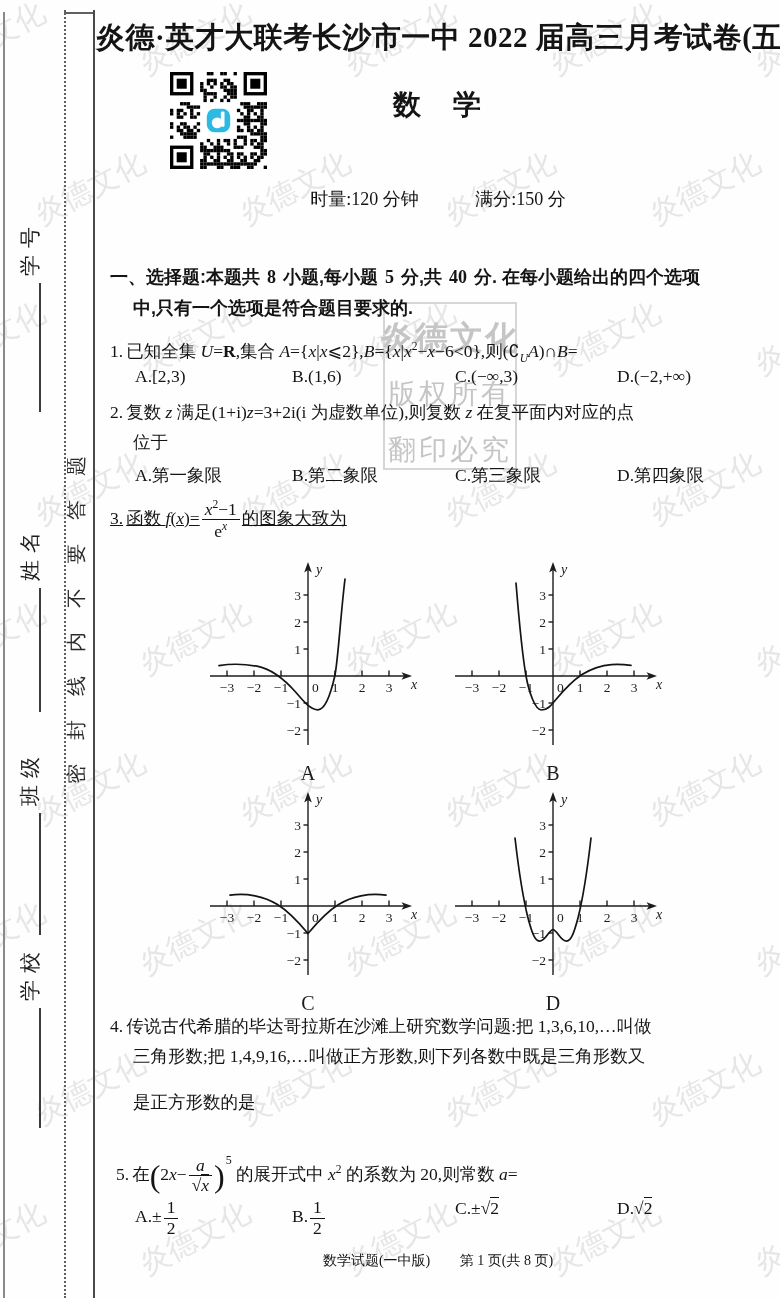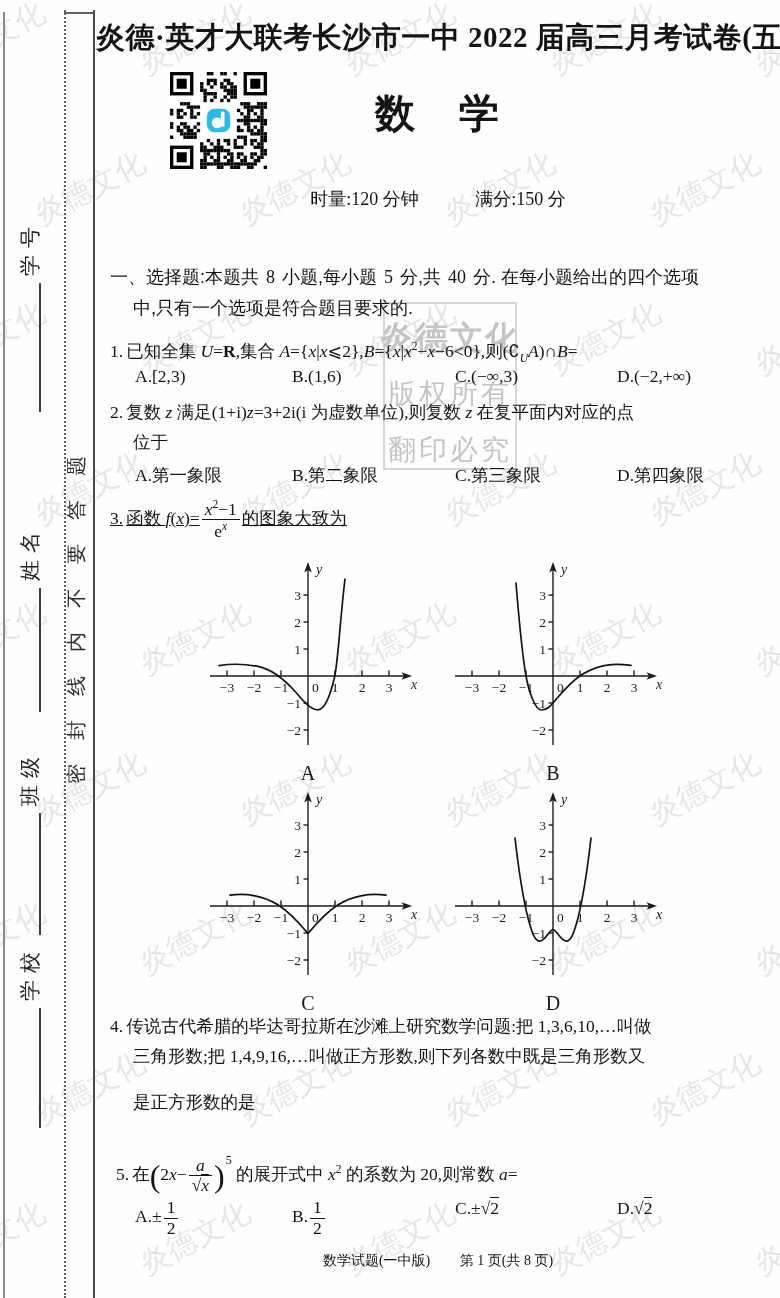--- a/index.html
+++ b/index.html
@@ -23,28 +23,28 @@
   .vrot{position:absolute;white-space:nowrap;transform:rotate(-90deg);z-index:2;
         display:flex;align-items:center;justify-content:center;}
   .field-label{font-size:21px;letter-spacing:7px;color:#1d1d1d;}
   .field-line{position:absolute;left:39px;border-left:2px solid #3c3c3c;z-index:2;}
   .seal-text{font-size:20px;letter-spacing:24px;color:#2a2a2a;}
   
   .blk{position:absolute;left:110px;right:14px;z-index:1;}
   .paper-title{top:18px;text-align:center;font-size:29px;font-weight:900;white-space:nowrap;
         letter-spacing:0.5px;left:96px;right:10px;}
   #qr{position:absolute;left:170px;top:72px;width:97px;height:97px;z-index:1;}
-  .subject{top:86px;text-align:center;font-size:40px;font-weight:900;letter-spacing:2px;}
+  .subject{top:86px;text-align:center;font-size:28px;font-weight:900;letter-spacing:2px;}
   .meta{top:187px;text-align:center;font-size:18px;}
   .meta span{margin:0 26px;}
   .score-row{top:224px;text-align:right;padding-right:12px;font-family:"Liberation Sans",sans-serif;}
   .score-label{font-size:21px;font-weight:700;letter-spacing:2px;}
   .score-line{display:inline-block;width:68px;border-bottom:2px solid #222;height:20px;margin-left:4px;}
   
-  .sec-head{top:262px;font-family:"Liberation Sans",sans-serif;font-weight:400;font-size:18px;line-height:31px;}
+  .sec-head{top:262px;font-family:"Liberation Sans",sans-serif;font-weight:700;font-size:18px;line-height:31px;}
   .sec-head .ind{padding-left:23px;}
   .n{font-family:"Liberation Serif",serif;padding:0 2px;}
   .qline{font-size:17.5px;line-height:28px;white-space:nowrap;}
   .qline .qnum{margin-right:3px;}
   .qcont{padding-left:23px;}
   .opts{height:30px;}
   .opts .o{position:absolute;white-space:nowrap;font-size:17.5px;top:0;}
   .o0{left:25px;}.o1{left:182px;}.o2{left:345px;}.o3{left:507px;}
   
   i{font-style:italic;font-family:"Liberation Serif",serif;}

